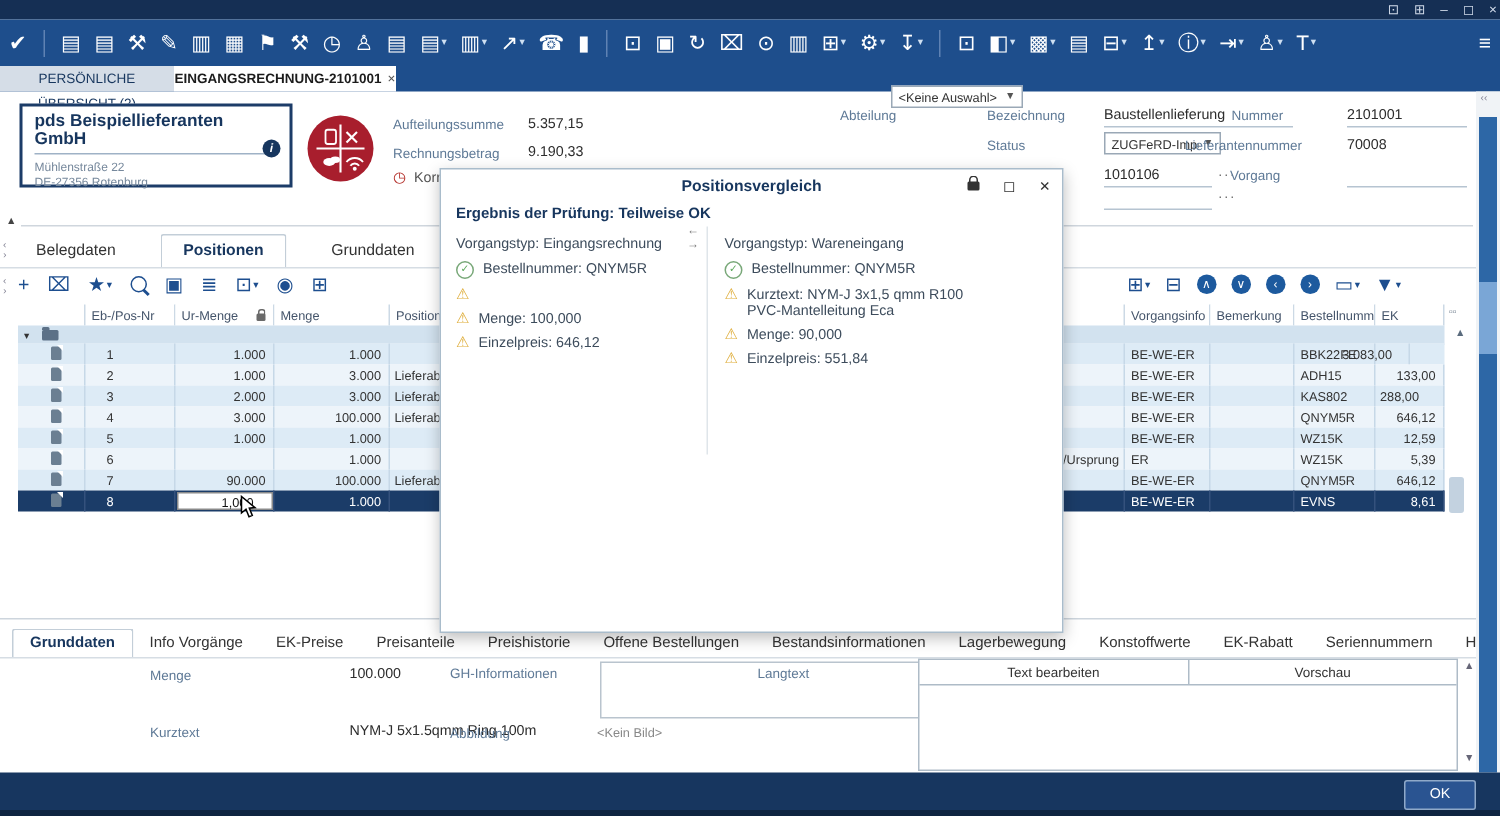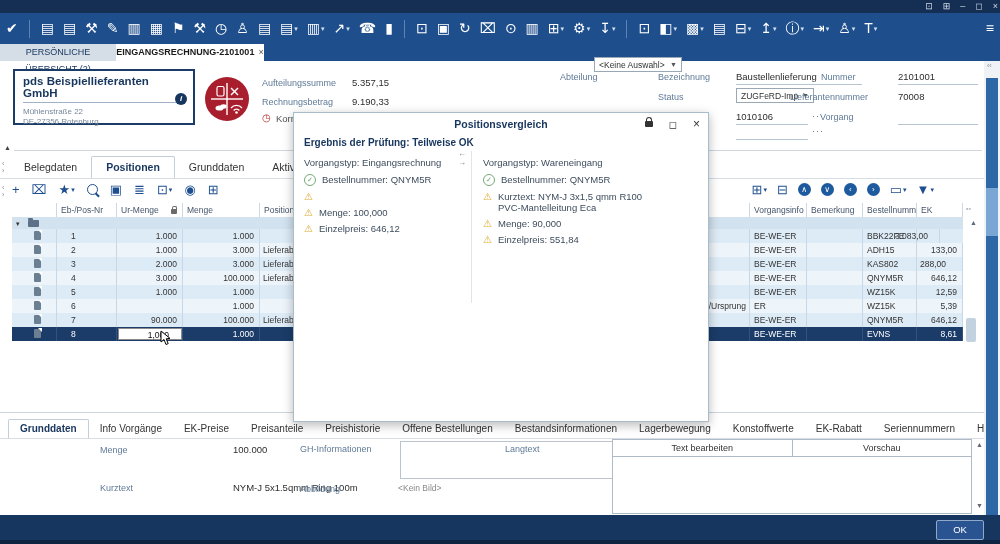--- a/index.html
+++ b/index.html
@@ -43,21 +43,21 @@
          align-items:center;justify-content:space-between;padding:0 4px;box-sizing:border-box;height:15px}
   .combo .cv{overflow:hidden;white-space:nowrap}
   .combo .ca{font-size:7px;color:#555;margin-left:3px}
   .korr-ic{font-size:10px;color:#b5332e}
   
   .badge{left:204px;top:76px}
   
   .sepline{left:14px;top:150px;width:968px;height:0;border-top:1px solid #cfd6dd}
   .collapse-up{left:4px;top:144px;font-size:7px;color:#444}
   .tinynav{font-size:7px;color:#889;line-height:7px}
-  #section-tabs{left:10px;top:154px;height:24px;display:flex;align-items:flex-end;gap:0}
+  #section-tabs{left:10px;top:154px;height:24px;display:flex;align-items:flex-end;gap:16px}
   .stab{font-size:10.5px;color:#333;padding:4px 14px 5px 14px;cursor:pointer;white-space:nowrap}
   .stab.sel{background:#fff;border:1px solid #c3ced8;border-bottom:none;border-radius:2px 2px 0 0;
             font-weight:bold;color:#17365e}
   .tabsrule{left:0;top:178px;width:984px;border-top:1px solid #d6dde4}
   
   #grid-tb-left{left:12px;top:182px;display:flex;gap:12px;align-items:center}
   #grid-tb-right{top:182px;right:66px;display:flex;gap:10px;align-items:center}
   .g-ic{color:#1d4e8f;font-size:13px;display:flex;align-items:center;gap:1px;cursor:pointer}
   .g-ic .caret{font-size:7px;color:#1d4e8f}
   .g-ic.circ .g{width:13px;height:13px;border-radius:50%;background:#1d5a9e;color:#fff;font-size:8px;

